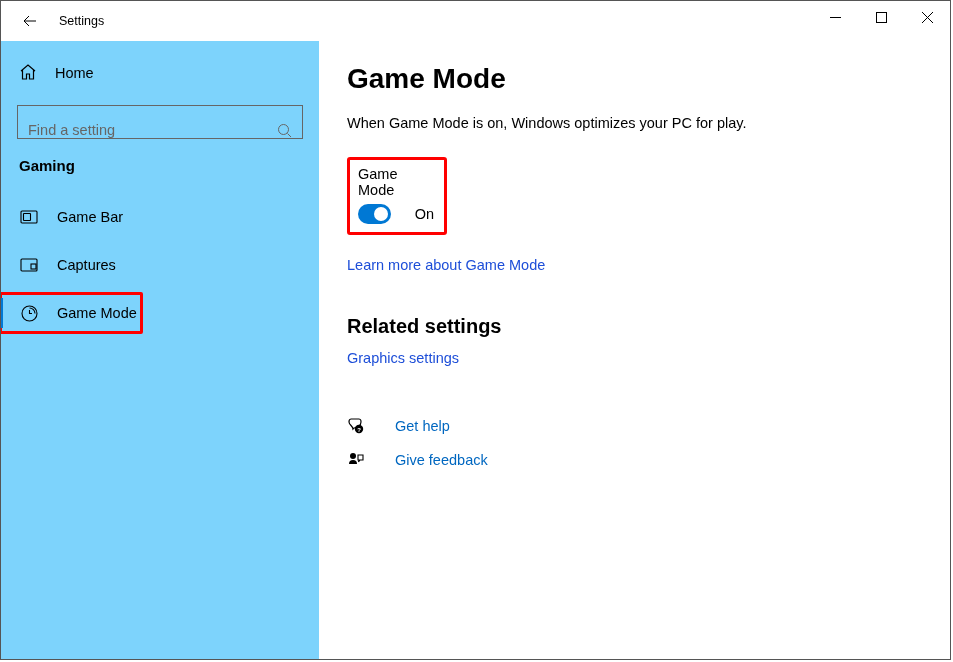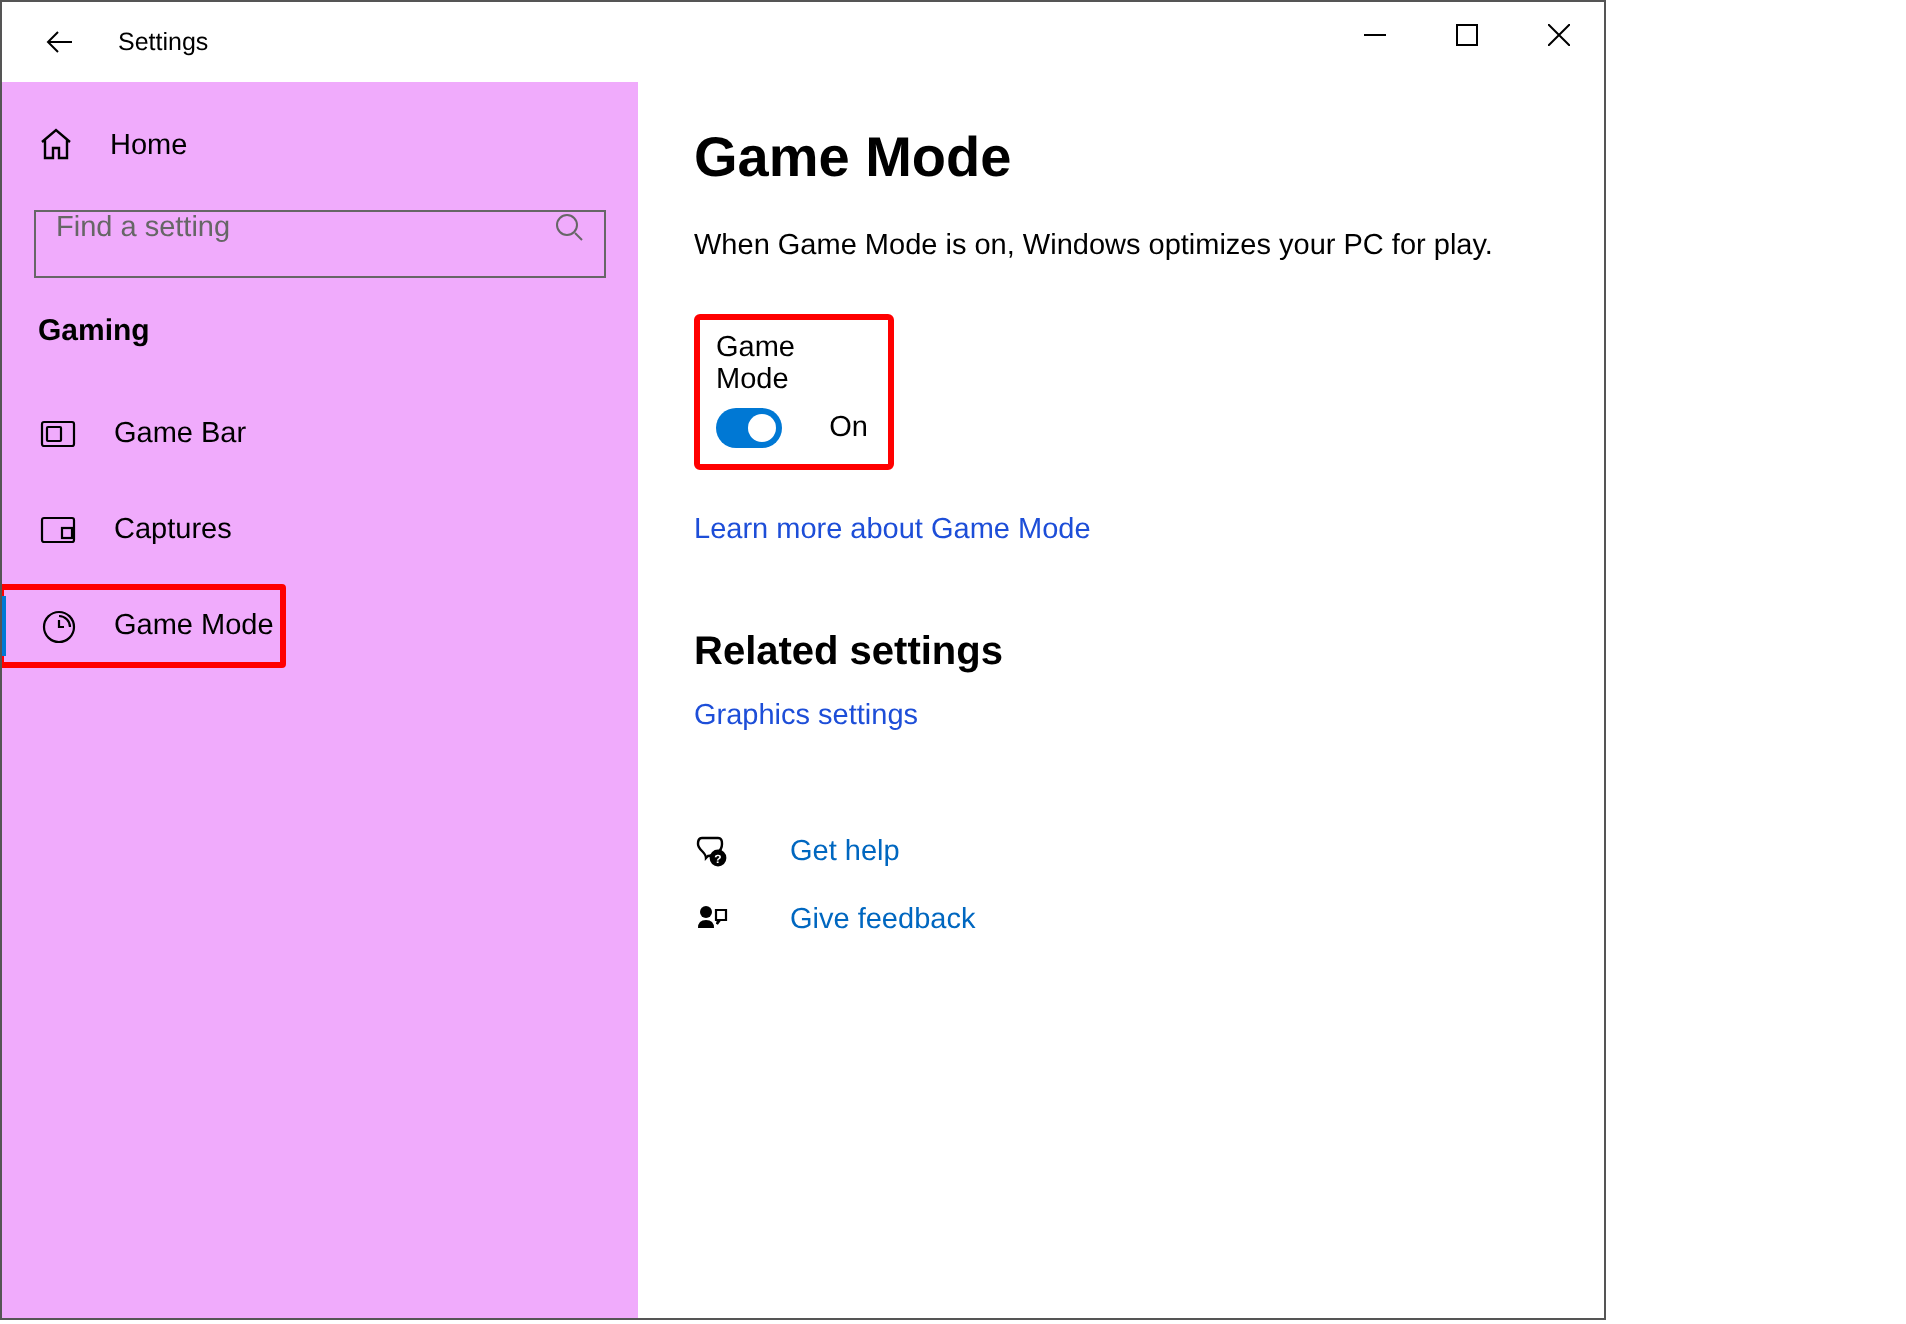--- a/index.html
+++ b/index.html
@@ -6,21 +6,21 @@
   body {
     font-family: "Segoe UI", -apple-system, sans-serif;
     font-size: 14px;
     color: #000;
     background: #fff;
     width: 953px;
     height: 662px;
     overflow: hidden;
   }
   .window {
-    width: 803px;
+    width: 951px;
     height: 660px;
     border: 1px solid #555;
     display: flex;
     flex-direction: column;
     position: relative;
   }
   
   .titlebar {
     height: 40px;
     display: flex;
@@ -53,41 +53,41 @@
   }
   
   .body {
     flex: 1;
     display: flex;
     overflow: hidden;
   }
   .sidebar {
     width: 318px;
     padding-top: 12px;
-    background: #f0abfc;
+    background: #7dd3fc;
   }
   .home-row {
     display: flex;
     align-items: center;
     height: 40px;
     padding-left: 18px;
     gap: 18px;
     margin-bottom: 12px;
   }
   .home-row .label {
     font-size: 14.5px;
   }
   .search-wrap {
     padding: 0 16px 18px 16px;
   }
   .search-box {
     height: 34px;
     border: 1px solid #666;
     display: flex;
-    align-items: flex-start;
+    align-items: flex-end;
     padding: 0 10px;
     color: #666;
     justify-content: space-between;
   }
   .search-box span { font-size: 14.5px; }
   .category-header {
     padding: 0 18px 14px 18px;
     font-weight: 600;
     font-size: 15px;
   }

